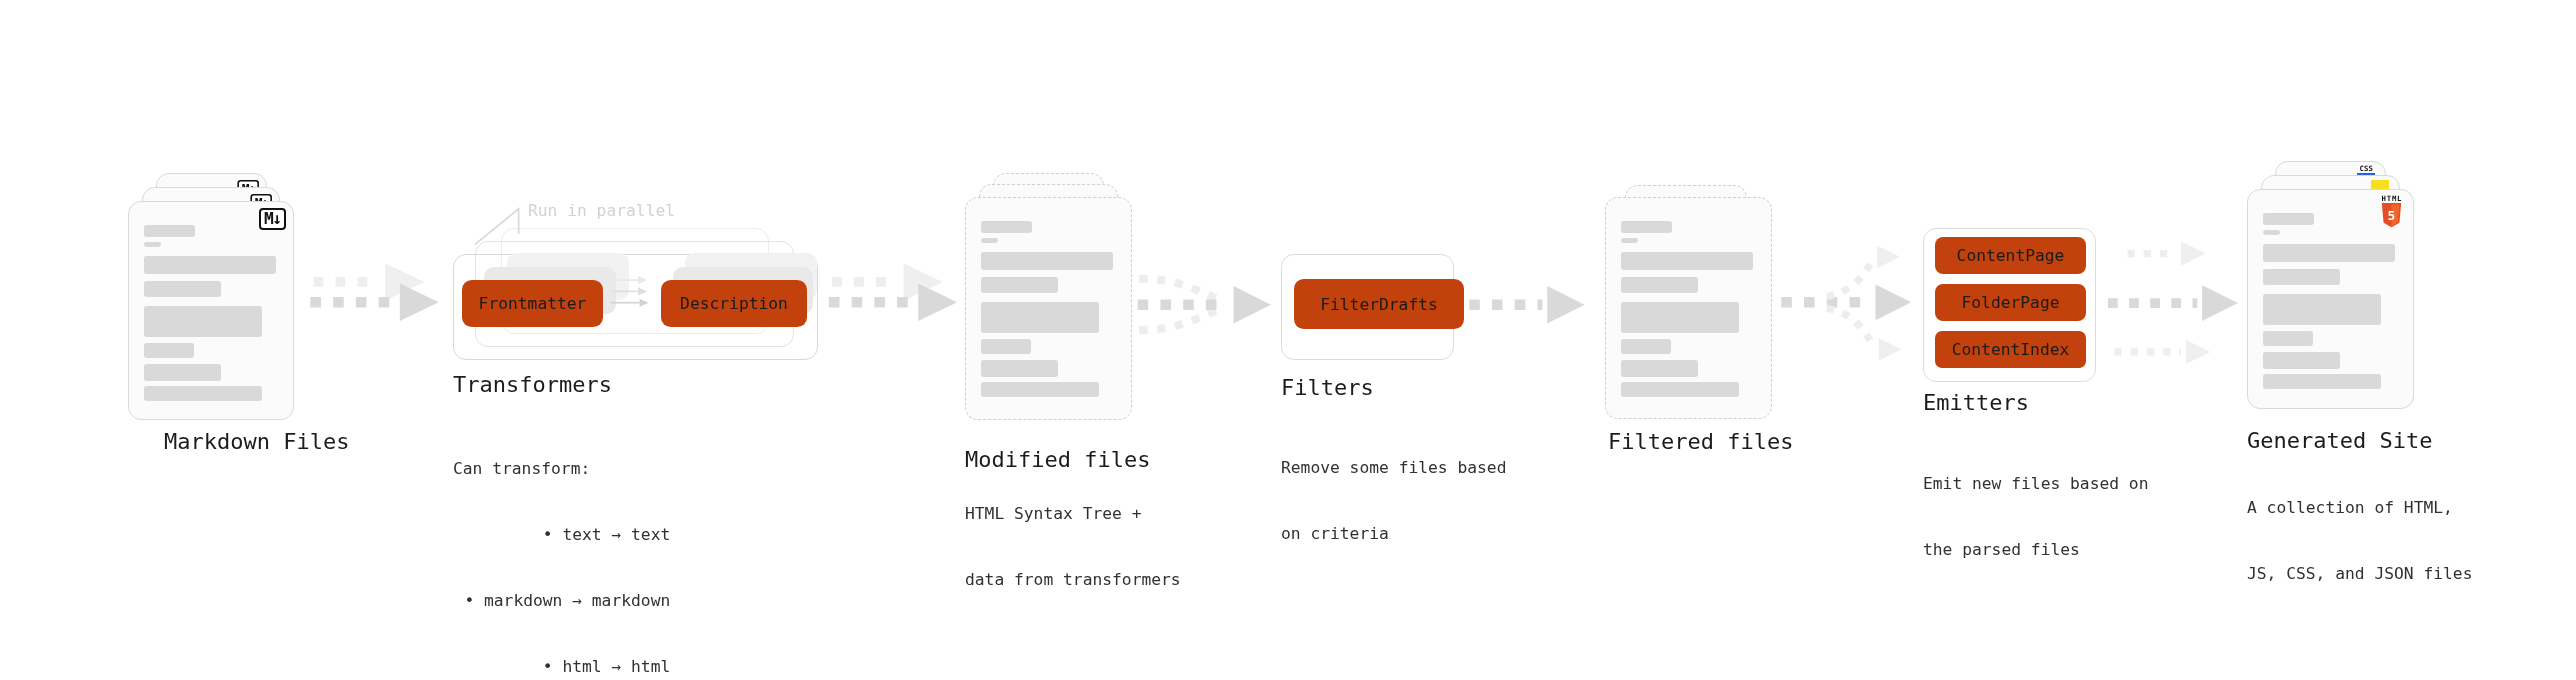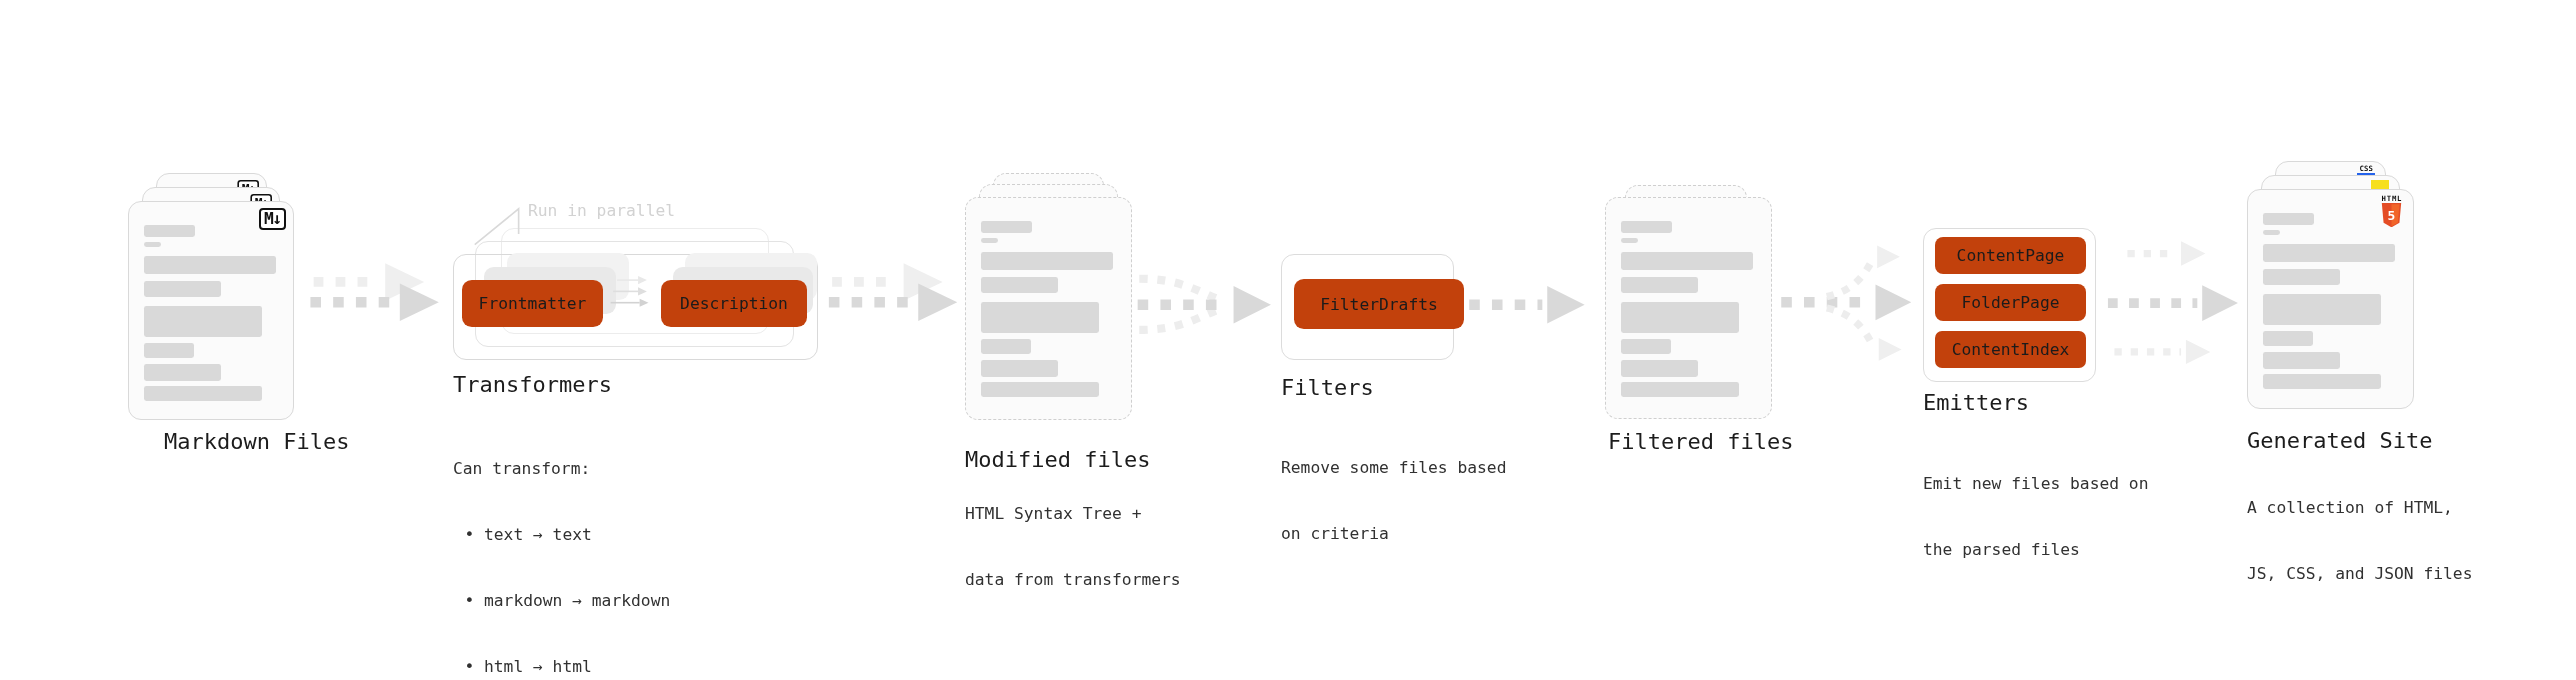--- a/index.html
+++ b/index.html
@@ -34,21 +34,21 @@
   
   .tf-box{position:absolute;border:1.6px solid #d9d9d9;border-radius:13px;background:transparent;box-sizing:border-box;}
   .pill{position:absolute;background:#c2410c;border-radius:9.8px;display:flex;align-items:center;justify-content:center;
         font-size:16.3px;color:#1b1b1b;box-sizing:border-box;}
   .pill.ghost1{background:#e9e9e9;}
   .pill.ghost2{background:#f2f2f2;}
 
   
   .stage-title{position:absolute;font-size:22px;line-height:26px;color:#1c1c1c;white-space:pre;}
   .stage-desc{position:absolute;font-size:16.3px;line-height:22px;color:#313131;white-space:pre;}
-  .stage-desc .indent{padding-left:11.4px;}
+  .stage-desc .indent{padding-left:11.4px;text-align:right;}
   .annotation{position:absolute;font-size:16.3px;color:#d2d2d2;white-space:pre;}
 
   svg{display:block;}
   .overlay{position:absolute;left:0;top:0;pointer-events:none;}
 </style>
 </head>
 <body>
 
 <div id="canvas">
 

